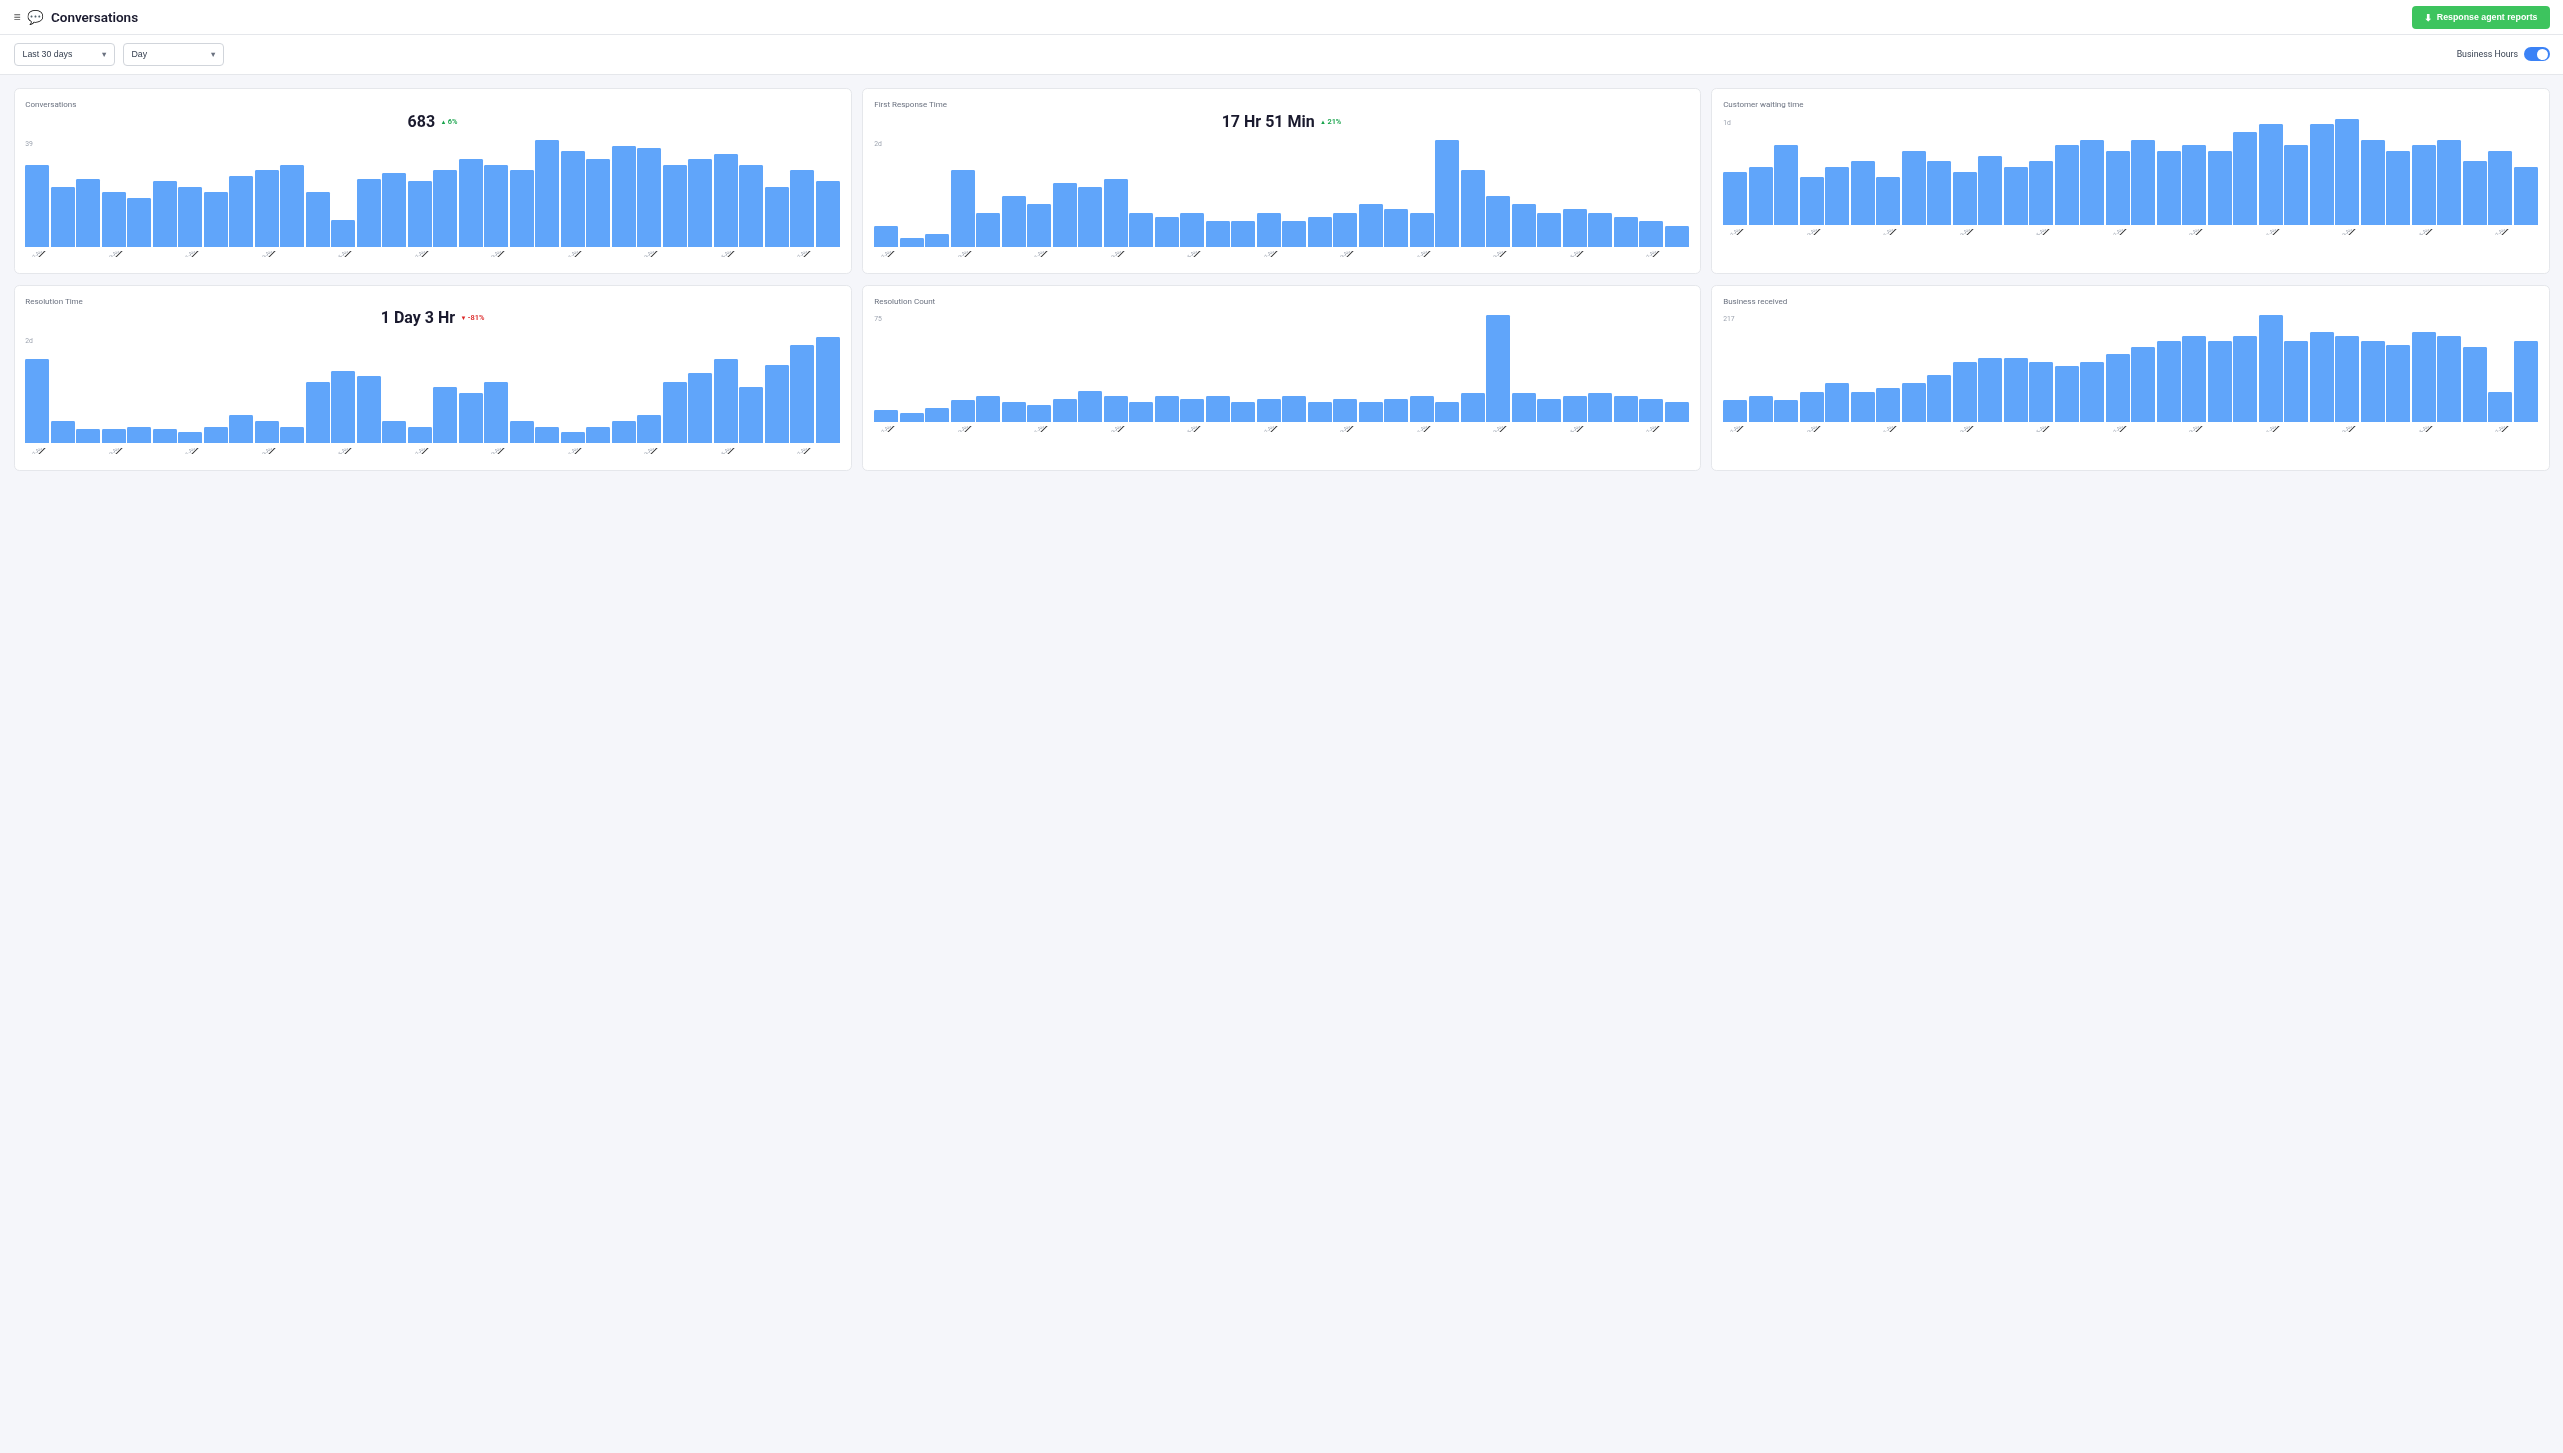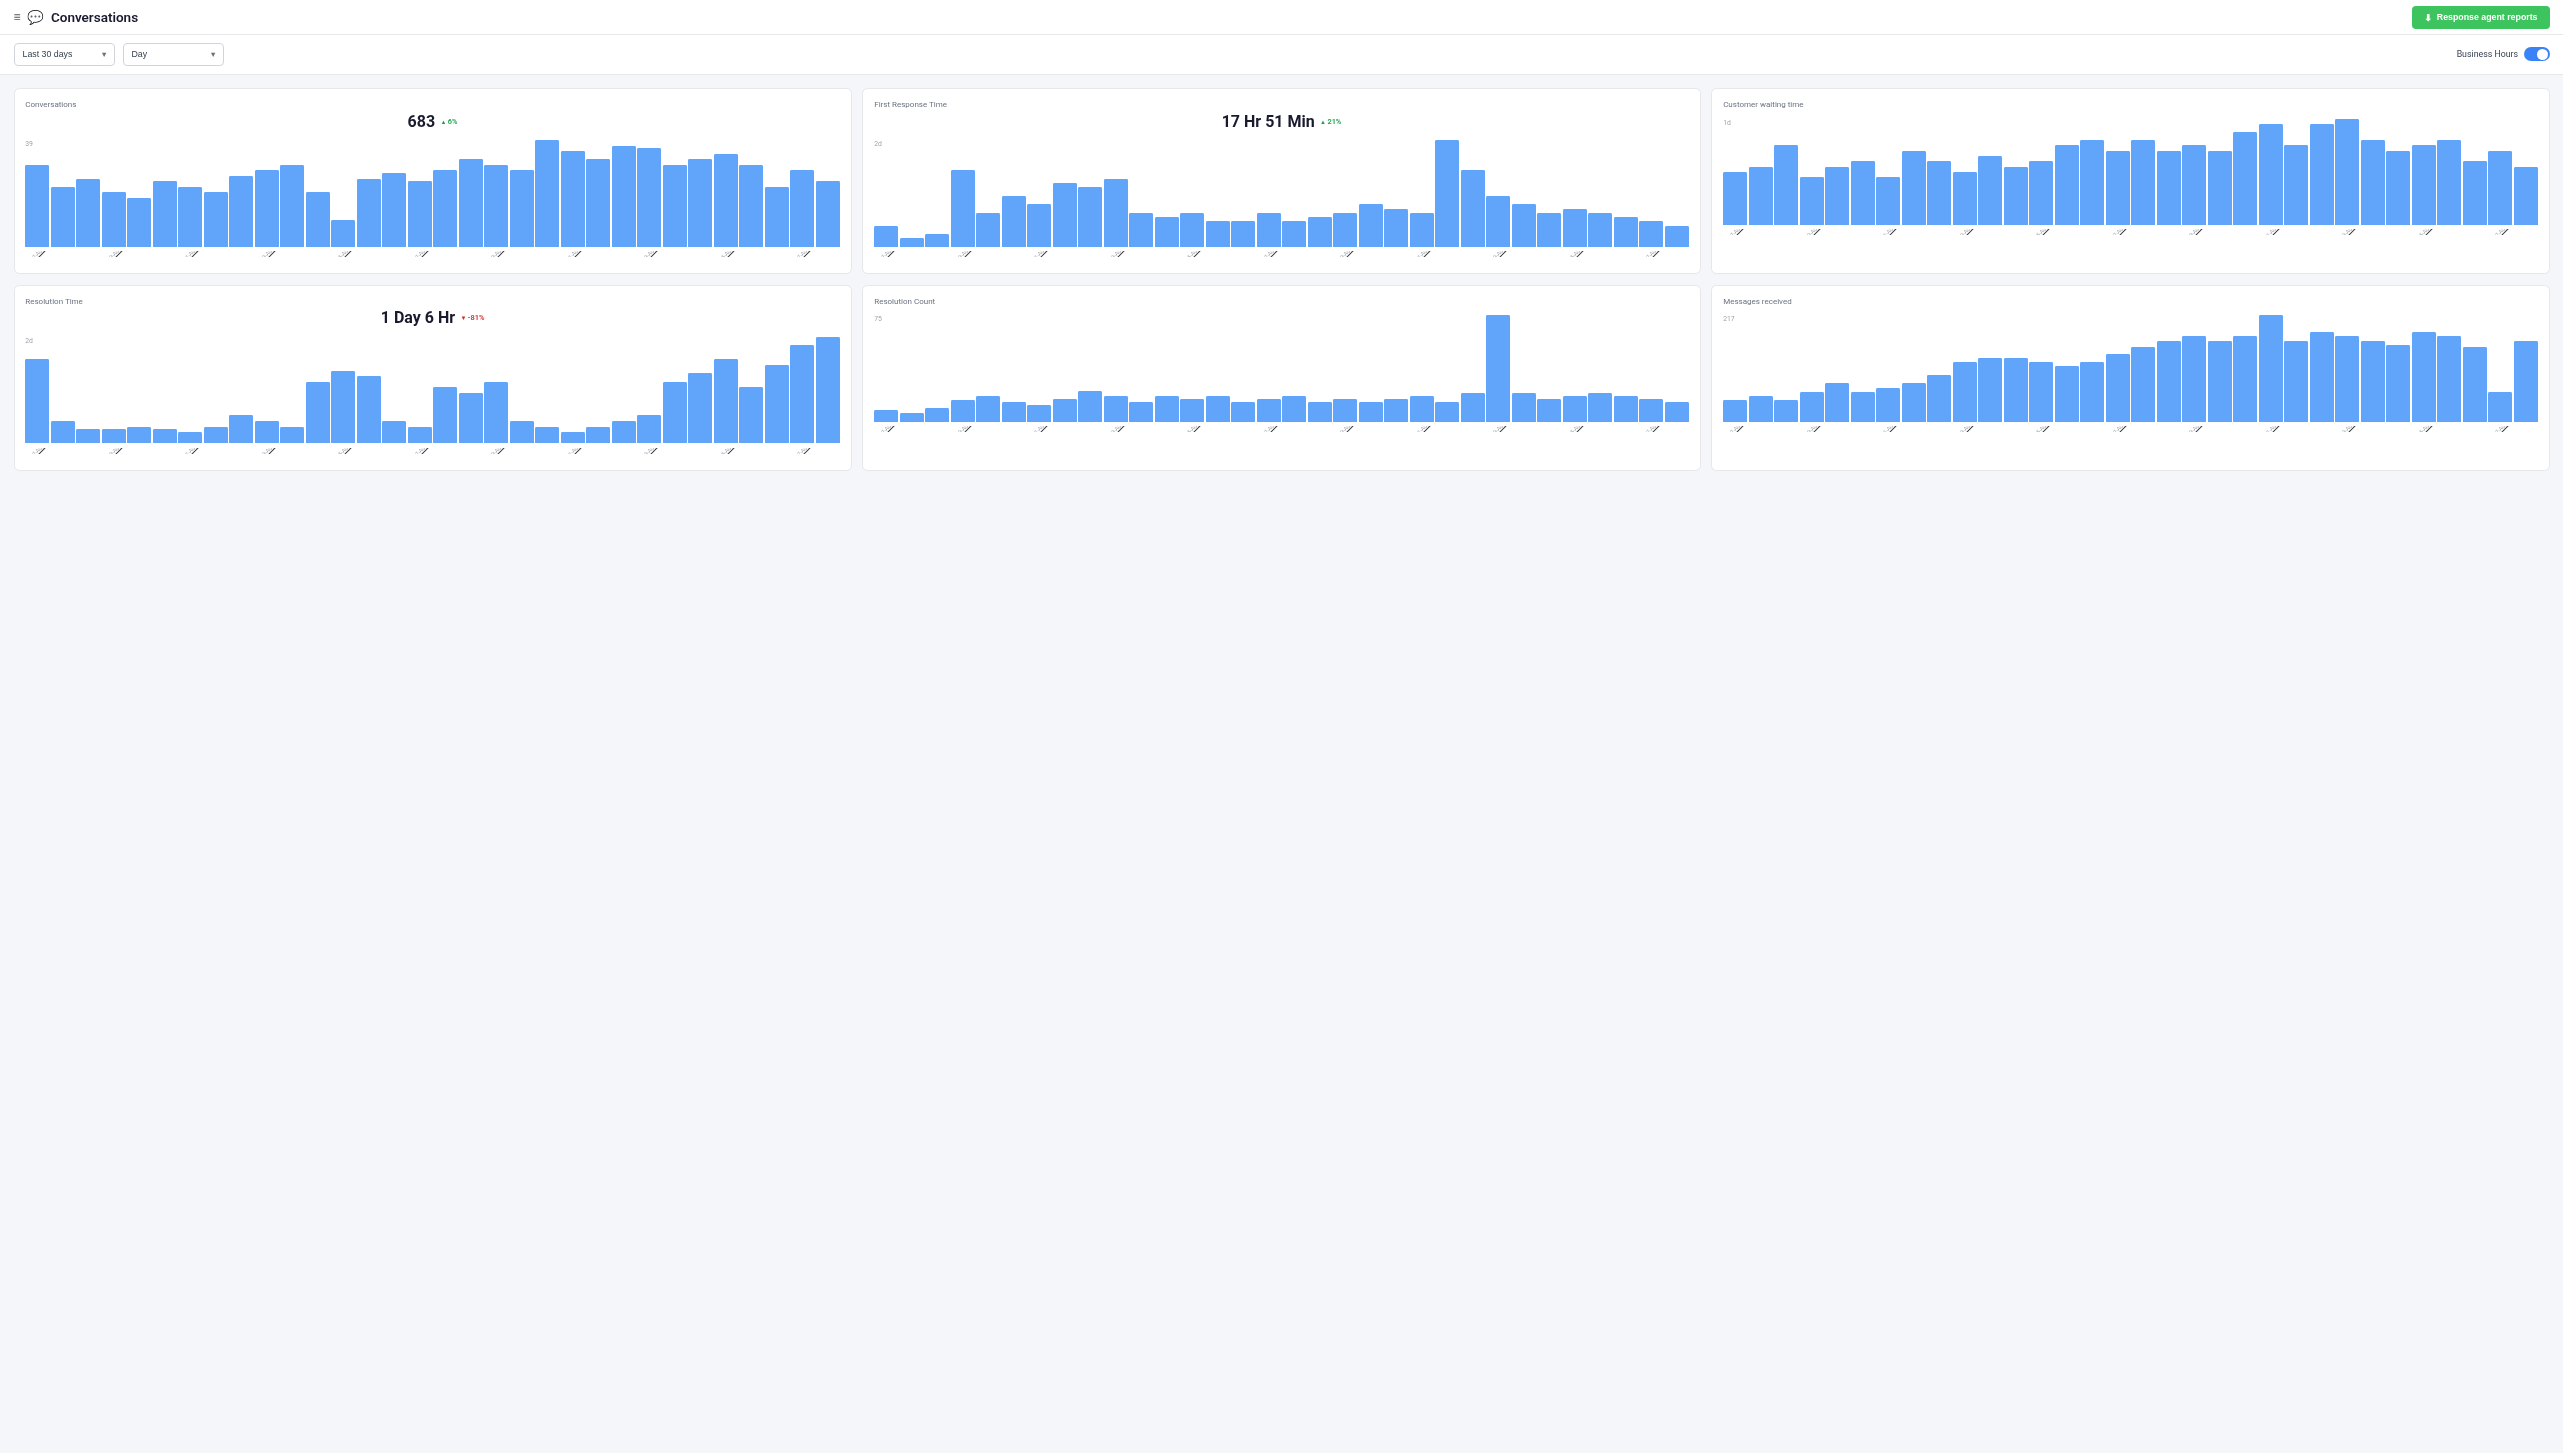--- a/index.html
+++ b/index.html
@@ -317,21 +317,21 @@
           <span class="x-label"></span>
           <span class="x-label"></span>
           <span class="x-label">27-Aug</span>
           <span class="x-label"></span>
       </div>
     </div>
   </div>
     <div class="chart-card">
     <div class="chart-label">Resolution Time</div>
     <div class="chart-value-row">
-      <span class="chart-value">1 Day 6 Hr</span>
+      <span class="chart-value">1 Day 3 Hr</span>
       <span class="badge down">
         <span class="badge-arrow-down"></span>
         -81%
       </span>
     </div>
     <div class="chart-area">
       <span class="chart-y-label">2d</span>
       <div class="bars-container">
         <div class="bar" style="height:78.94736842105263%"></div>
           <div class="bar" style="height:21.052631578947366%"></div>
@@ -470,21 +470,21 @@
           <span class="x-label"></span>
           <span class="x-label">25-Aug</span>
           <span class="x-label"></span>
           <span class="x-label"></span>
           <span class="x-label">27-Aug</span>
           <span class="x-label"></span>
       </div>
     </div>
   </div>
     <div class="chart-card">
-    <div class="chart-label">Messages received</div>
+    <div class="chart-label">Business received</div>
     <div class="chart-area">
       <span class="chart-y-label">217</span>
       <div class="bars-container">
         <div class="bar" style="height:20%"></div>
           <div class="bar" style="height:24%"></div>
           <div class="bar" style="height:20%"></div>
           <div class="bar" style="height:28.000000000000004%"></div>
           <div class="bar" style="height:36%"></div>
           <div class="bar" style="height:28.000000000000004%"></div>
           <div class="bar" style="height:32%"></div>

